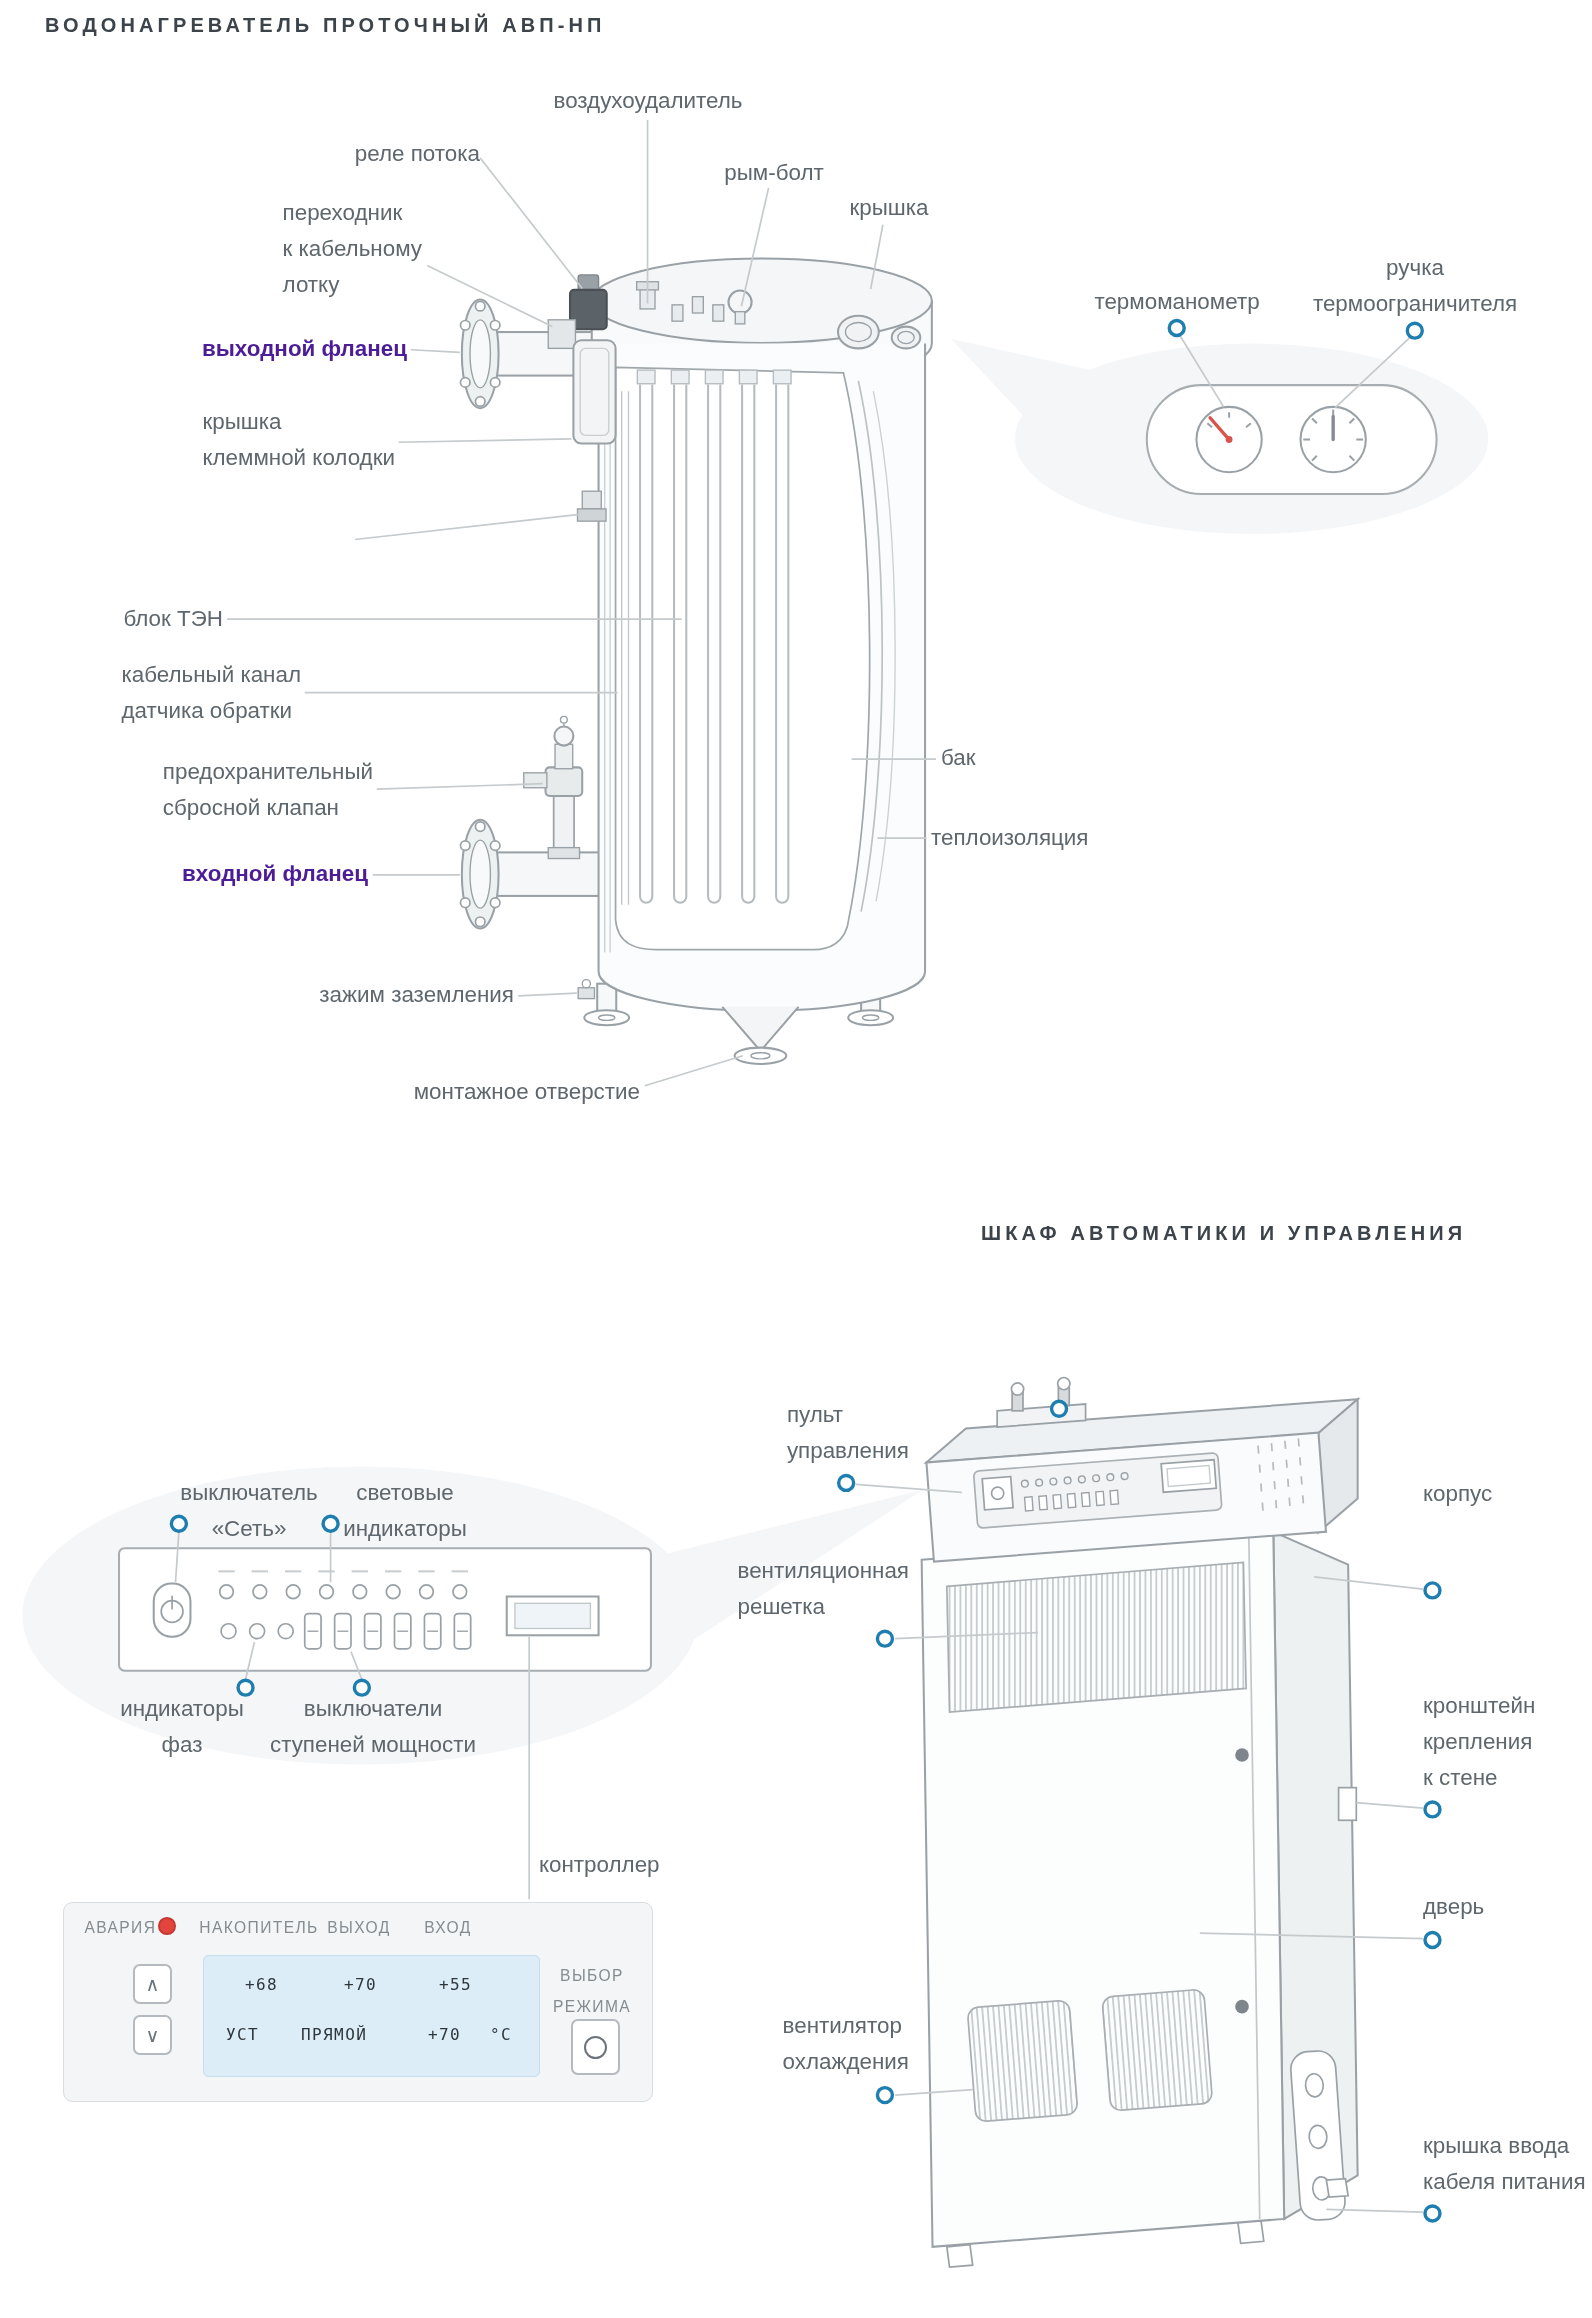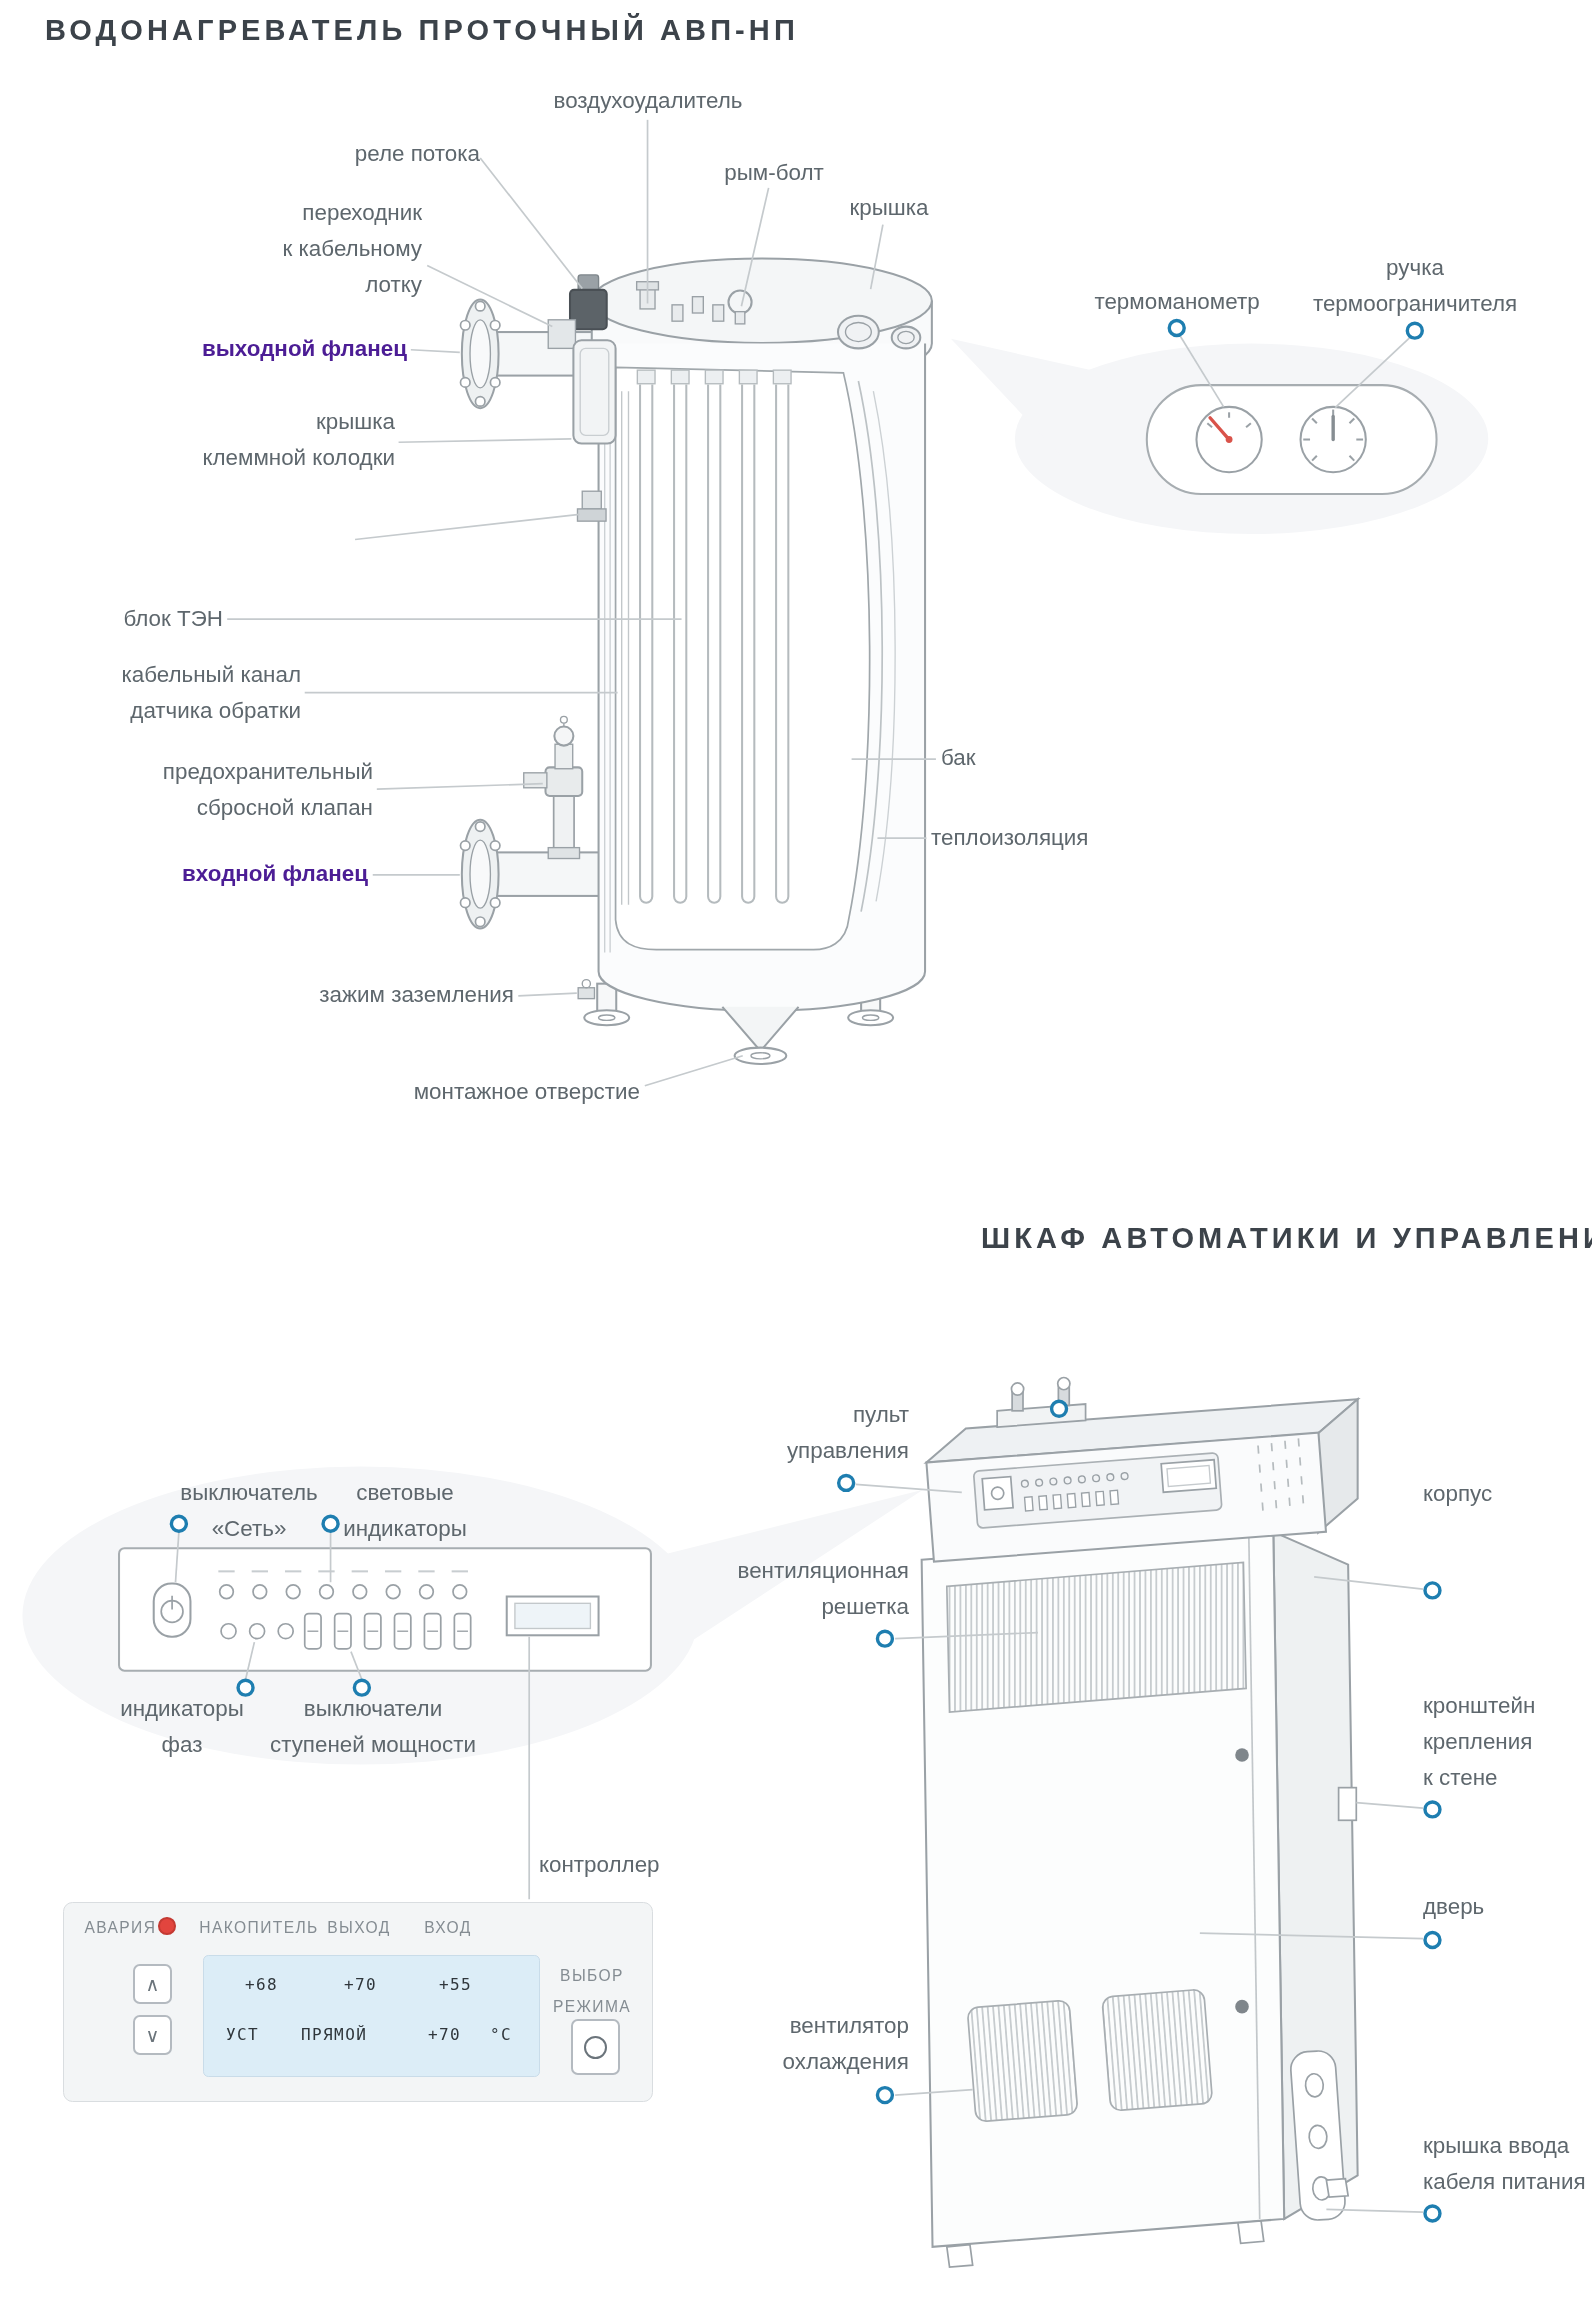--- a/index.html
+++ b/index.html
@@ -1,21 +1,21 @@
 <!DOCTYPE html>
 <html style="font-size:11px"><head>
 <meta charset="utf-8">
 <style>
   html,body{margin:0;padding:0;background:#fff;}
   .page{position:relative;width:1593px;height:2319px;background:#fff;
         font-family:"Liberation Sans","DejaVu Sans",sans-serif;color:#5e676d;overflow:hidden;}
   .art{position:absolute;left:0;top:0;z-index:1;}
-  .sec-title{position:absolute;z-index:2;font-size:29px;font-weight:bold;letter-spacing:4.1px;color:#3c434a;white-space:nowrap;}
+  .sec-title{position:absolute;z-index:2;font-size:20px;font-weight:bold;letter-spacing:4.1px;color:#3c434a;white-space:nowrap;}
   .lbl{position:absolute;z-index:2;font-size:22.4px;line-height:36px;color:#5e676d;white-space:pre-line;}
-  .lbl.rt{text-align:right;}
+  .lbl.rt{text-align:left;}
   .lbl.ct{text-align:center;transform:translateX(-50%);}
   .lbl.bd{font-weight:bold;color:#4c1d95;}
   .ctrl-panel{position:absolute;z-index:2;left:63px;top:1902px;width:588px;height:198px;
               background:#f3f5f6;border:1.4px solid #d9dde0;border-radius:9.5px;}
   .cp-small{position:absolute;font-size:15.6px;letter-spacing:1.4px;color:#848c92;line-height:19px;white-space:pre-line;}
   .cp-c{transform:translateX(-50%);text-align:center;}
   .cp-led{position:absolute;width:13.6px;height:13.6px;border-radius:50%;background:#e2453e;border:2px solid #c43a33;}
   .cp-btn{position:absolute;width:35px;height:36px;background:#fff;border:2px solid #b4bac0;border-radius:6.8px;
           color:#6b747b;font-size:19px;display:flex;align-items:center;justify-content:center;}
   .cp-display{position:absolute;background:#dcedf7;border:1.4px solid #c9dce9;border-radius:5.4px;}

